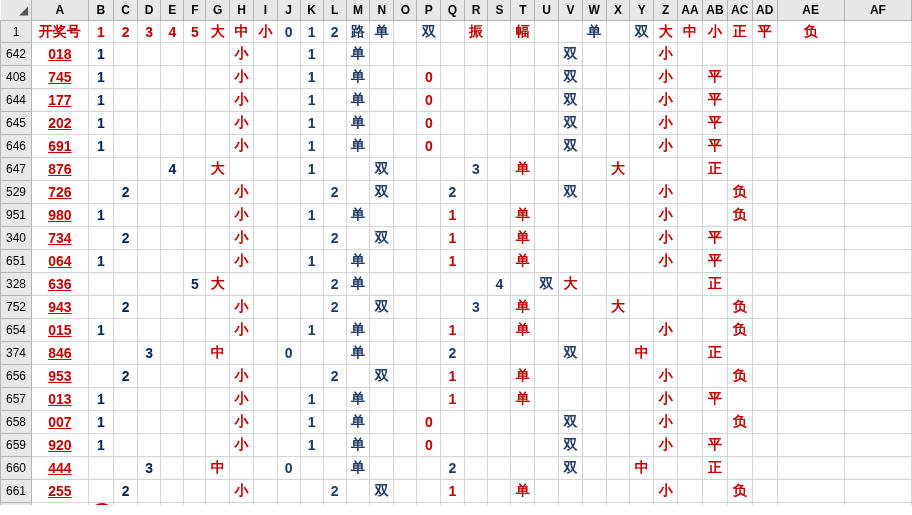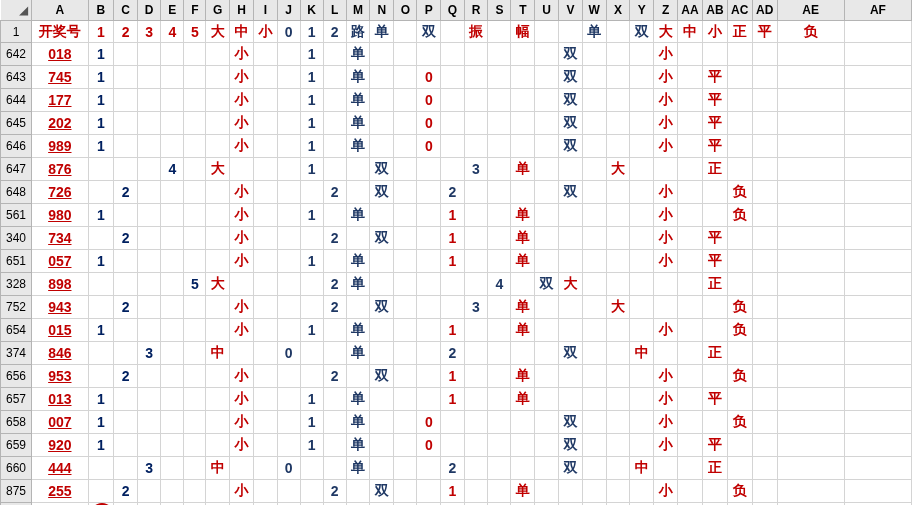--- a/index.html
+++ b/index.html
@@ -192,21 +192,21 @@
           <td class="cell empty" style="width: 23px;"></td>
           <td class="cell red" style="width: 23px;">小</td>
           <td class="cell empty" style="width: 23px;"></td>
           <td class="cell empty" style="width: 23px;"></td>
           <td class="cell empty" style="width: 23px;"></td>
           <td class="cell empty" style="width: 23px;"></td>
           <td class="cell empty" style="width: 76px;"></td>
           <td class="cell empty" style="width: 76px;"></td>
         </tr>
         <tr>
-          <td class="rowhdr">643</td>
+          <td class="rowhdr">408</td>
           <td class="cell red und" style="width: 57px;">745</td>
           <td class="cell blue" style="width: 26px;">1</td>
           <td class="cell empty" style="width: 24px;"></td>
           <td class="cell empty" style="width: 23px;"></td>
           <td class="cell empty" style="width: 23px;"></td>
           <td class="cell empty" style="width: 22px;"></td>
           <td class="cell empty" style="width: 23px;"></td>
           <td class="cell red" style="width: 23px;">小</td>
           <td class="cell empty" style="width: 23px;"></td>
           <td class="cell empty" style="width: 23px;"></td>
@@ -298,21 +298,21 @@
           <td class="cell red" style="width: 23px;">小</td>
           <td class="cell empty" style="width: 23px;"></td>
           <td class="cell red" style="width: 23px;">平</td>
           <td class="cell empty" style="width: 23px;"></td>
           <td class="cell empty" style="width: 23px;"></td>
           <td class="cell empty" style="width: 76px;"></td>
           <td class="cell empty" style="width: 76px;"></td>
         </tr>
         <tr>
           <td class="rowhdr">646</td>
-          <td class="cell red und" style="width: 57px;">989</td>
+          <td class="cell red und" style="width: 57px;">691</td>
           <td class="cell blue" style="width: 26px;">1</td>
           <td class="cell empty" style="width: 24px;"></td>
           <td class="cell empty" style="width: 23px;"></td>
           <td class="cell empty" style="width: 23px;"></td>
           <td class="cell empty" style="width: 22px;"></td>
           <td class="cell empty" style="width: 23px;"></td>
           <td class="cell red" style="width: 23px;">小</td>
           <td class="cell empty" style="width: 23px;"></td>
           <td class="cell empty" style="width: 23px;"></td>
           <td class="cell navy" style="width: 23px;">1</td>
@@ -367,21 +367,21 @@
           <td class="cell empty" style="width: 23px;"></td>
           <td class="cell empty" style="width: 23px;"></td>
           <td class="cell empty" style="width: 23px;"></td>
           <td class="cell red" style="width: 23px;">正</td>
           <td class="cell empty" style="width: 23px;"></td>
           <td class="cell empty" style="width: 23px;"></td>
           <td class="cell empty" style="width: 76px;"></td>
           <td class="cell empty" style="width: 76px;"></td>
         </tr>
         <tr>
-          <td class="rowhdr">648</td>
+          <td class="rowhdr">529</td>
           <td class="cell red und" style="width: 57px;">726</td>
           <td class="cell empty" style="width: 26px;"></td>
           <td class="cell blue" style="width: 24px;">2</td>
           <td class="cell empty" style="width: 23px;"></td>
           <td class="cell empty" style="width: 23px;"></td>
           <td class="cell empty" style="width: 22px;"></td>
           <td class="cell empty" style="width: 23px;"></td>
           <td class="cell red" style="width: 23px;">小</td>
           <td class="cell empty" style="width: 23px;"></td>
           <td class="cell empty" style="width: 23px;"></td>
@@ -402,21 +402,21 @@
           <td class="cell empty" style="width: 23px;"></td>
           <td class="cell red" style="width: 23px;">小</td>
           <td class="cell empty" style="width: 23px;"></td>
           <td class="cell empty" style="width: 23px;"></td>
           <td class="cell red" style="width: 23px;">负</td>
           <td class="cell empty" style="width: 23px;"></td>
           <td class="cell empty" style="width: 76px;"></td>
           <td class="cell empty" style="width: 76px;"></td>
         </tr>
         <tr>
-          <td class="rowhdr">561</td>
+          <td class="rowhdr">951</td>
           <td class="cell red und" style="width: 57px;">980</td>
           <td class="cell blue" style="width: 26px;">1</td>
           <td class="cell empty" style="width: 24px;"></td>
           <td class="cell empty" style="width: 23px;"></td>
           <td class="cell empty" style="width: 23px;"></td>
           <td class="cell empty" style="width: 22px;"></td>
           <td class="cell empty" style="width: 23px;"></td>
           <td class="cell red" style="width: 23px;">小</td>
           <td class="cell empty" style="width: 23px;"></td>
           <td class="cell empty" style="width: 23px;"></td>
@@ -473,21 +473,21 @@
           <td class="cell red" style="width: 23px;">小</td>
           <td class="cell empty" style="width: 23px;"></td>
           <td class="cell red" style="width: 23px;">平</td>
           <td class="cell empty" style="width: 23px;"></td>
           <td class="cell empty" style="width: 23px;"></td>
           <td class="cell empty" style="width: 76px;"></td>
           <td class="cell empty" style="width: 76px;"></td>
         </tr>
         <tr>
           <td class="rowhdr">651</td>
-          <td class="cell red und" style="width: 57px;">057</td>
+          <td class="cell red und" style="width: 57px;">064</td>
           <td class="cell blue" style="width: 26px;">1</td>
           <td class="cell empty" style="width: 24px;"></td>
           <td class="cell empty" style="width: 23px;"></td>
           <td class="cell empty" style="width: 23px;"></td>
           <td class="cell empty" style="width: 22px;"></td>
           <td class="cell empty" style="width: 23px;"></td>
           <td class="cell red" style="width: 23px;">小</td>
           <td class="cell empty" style="width: 23px;"></td>
           <td class="cell empty" style="width: 23px;"></td>
           <td class="cell navy" style="width: 23px;">1</td>
@@ -508,21 +508,21 @@
           <td class="cell red" style="width: 23px;">小</td>
           <td class="cell empty" style="width: 23px;"></td>
           <td class="cell red" style="width: 23px;">平</td>
           <td class="cell empty" style="width: 23px;"></td>
           <td class="cell empty" style="width: 23px;"></td>
           <td class="cell empty" style="width: 76px;"></td>
           <td class="cell empty" style="width: 76px;"></td>
         </tr>
         <tr>
           <td class="rowhdr">328</td>
-          <td class="cell red und" style="width: 57px;">898</td>
+          <td class="cell red und" style="width: 57px;">636</td>
           <td class="cell empty" style="width: 26px;"></td>
           <td class="cell empty" style="width: 24px;"></td>
           <td class="cell empty" style="width: 23px;"></td>
           <td class="cell empty" style="width: 23px;"></td>
           <td class="cell blue" style="width: 22px;">5</td>
           <td class="cell red" style="width: 23px;">大</td>
           <td class="cell empty" style="width: 23px;"></td>
           <td class="cell empty" style="width: 23px;"></td>
           <td class="cell empty" style="width: 23px;"></td>
           <td class="cell empty" style="width: 23px;"></td>
@@ -822,21 +822,21 @@
           <td class="cell red" style="width: 23px;">中</td>
           <td class="cell empty" style="width: 23px;"></td>
           <td class="cell empty" style="width: 23px;"></td>
           <td class="cell red" style="width: 23px;">正</td>
           <td class="cell empty" style="width: 23px;"></td>
           <td class="cell empty" style="width: 23px;"></td>
           <td class="cell empty" style="width: 76px;"></td>
           <td class="cell empty" style="width: 76px;"></td>
         </tr>
         <tr>
-          <td class="rowhdr">875</td>
+          <td class="rowhdr">661</td>
           <td class="cell red und" style="width: 57px;">255</td>
           <td class="cell empty" style="width: 26px;"></td>
           <td class="cell blue" style="width: 24px;">2</td>
           <td class="cell empty" style="width: 23px;"></td>
           <td class="cell empty" style="width: 23px;"></td>
           <td class="cell empty" style="width: 22px;"></td>
           <td class="cell empty" style="width: 23px;"></td>
           <td class="cell red" style="width: 23px;">小</td>
           <td class="cell empty" style="width: 23px;"></td>
           <td class="cell empty" style="width: 23px;"></td>

